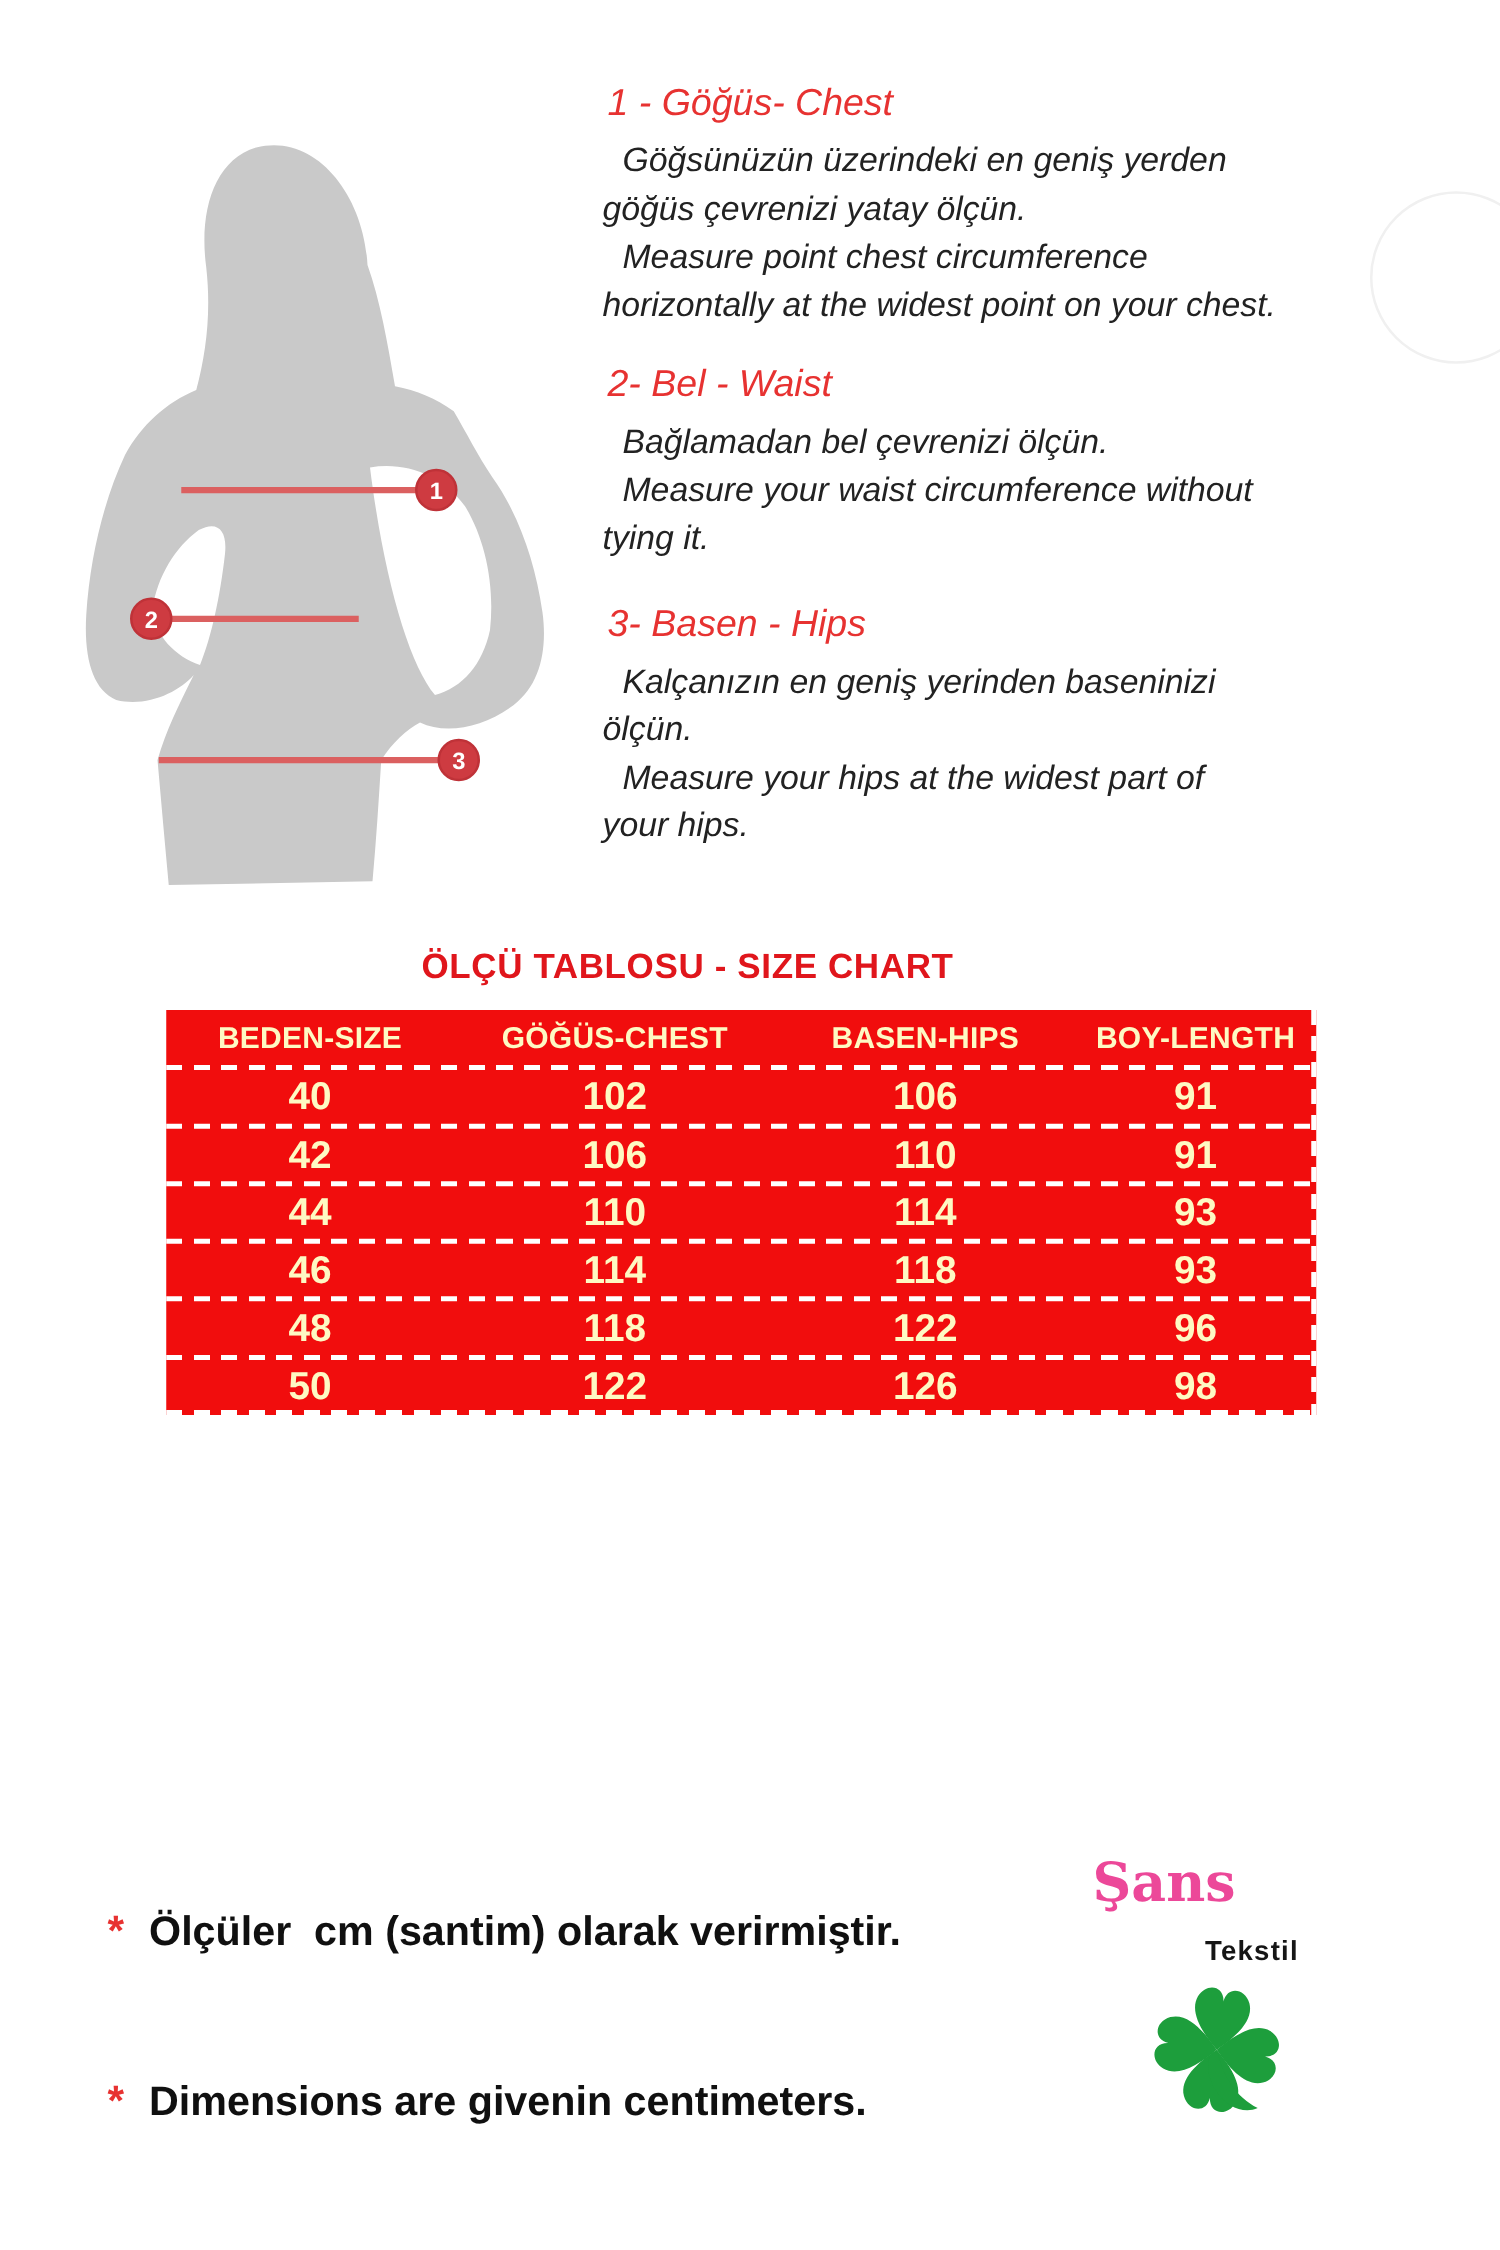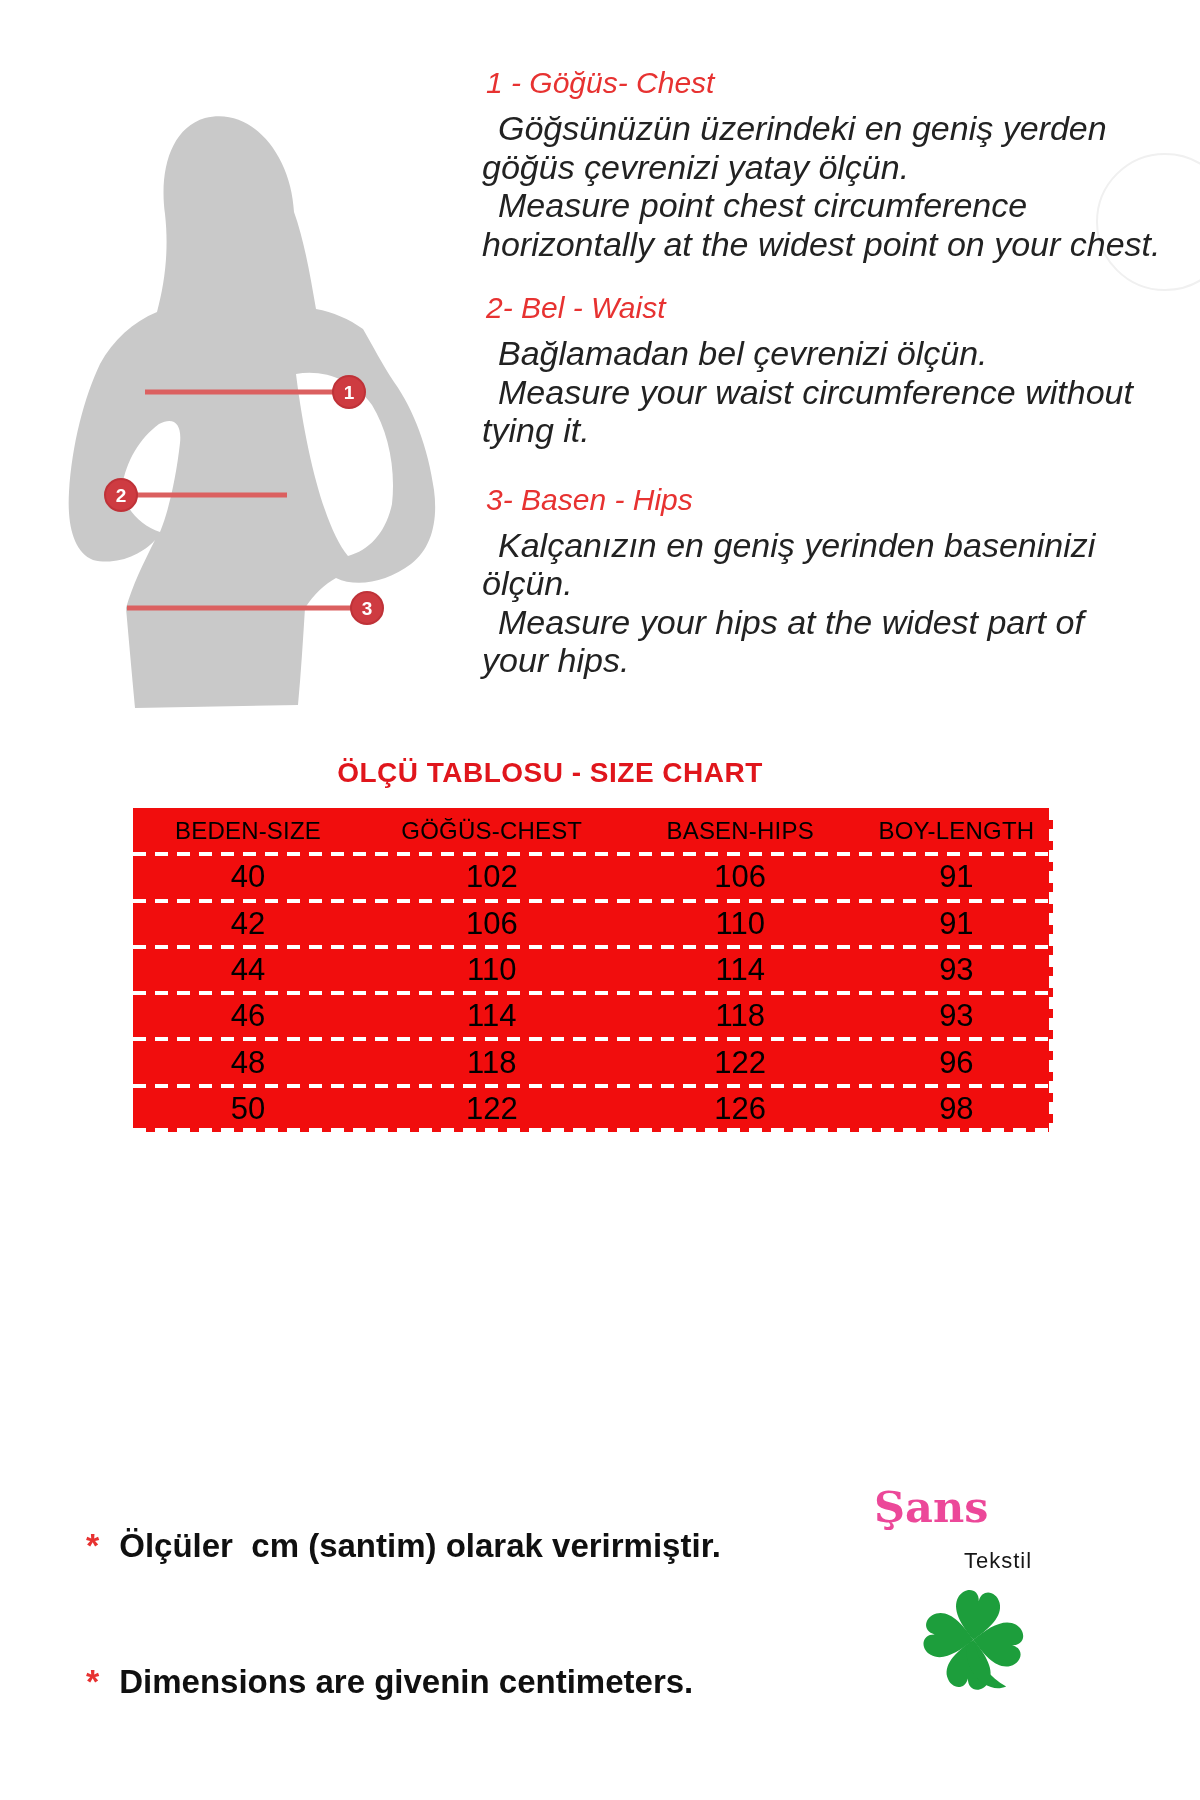--- a/index.html
+++ b/index.html
@@ -9,55 +9,55 @@
   
   .watermark{position:absolute;left:1096px;top:153px;width:134px;height:134px;
              border:2px solid #f0f0f0;border-radius:50%;}
 
   
   .figure{position:absolute;left:55px;top:112px;width:410px;height:600px;}
 
   
   .guide{position:absolute;left:482px;top:64px;width:716px;}
   .guide h3{margin:0 0 7px 4px;font-size:30px;font-weight:400;color:#e73231;line-height:38px;}
-  .guide .line{font-size:34px;line-height:38.5px;color:#222;}
+  .guide .line{font-size:27px;line-height:38.5px;color:#222;}
   .guide .ind{padding-left:16px;}
   .sec{margin:0;font-style:italic;}
   .sec2{margin-top:26px;}
   .sec3{margin-top:31px;}
 
   
   .chart-title{position:absolute;left:133px;top:757px;width:834px;text-align:center;
                font-size:28px;font-weight:bold;color:#e0161c;letter-spacing:.5px;}
   .size-table{position:absolute;left:133px;top:808px;width:920px;height:324px;
               background:#f10d0d;display:flex;flex-direction:column;}
   .size-table::before{content:"";position:absolute;top:0;right:0;width:4px;height:100%;
               background:repeating-linear-gradient(180deg,#fff 0 12px,transparent 12px 21px);}
   .size-table::after{content:"";position:absolute;left:0;bottom:0;width:100%;height:4px;
               background:repeating-linear-gradient(90deg,#fff 0 13px,transparent 13px 22px);}
   .t-row{position:relative;flex:1;display:grid;grid-template-columns:25% 28% 26% 21%;
-         align-items:center;text-align:center;color:#000000;font-weight:normal;}
+         align-items:center;text-align:center;color:#fef9c3;font-weight:bold;}
   .t-row + .t-row::before{content:"";position:absolute;left:0;right:0;top:-2px;height:4px;
          background:repeating-linear-gradient(90deg,#fff 0 13px,transparent 13px 22px);}
   .t-row.head{font-size:24px;letter-spacing:.2px;}
   .t-row.data{font-size:31px;}
 
   
   .note{position:absolute;left:86px;display:flex;gap:20px;align-items:baseline;
         font-weight:bold;font-size:33px;color:#101010;white-space:pre-wrap;}
   .note .star{color:#e73231;font-size:34px;}
   .note1{top:1526px;}
   .note2{top:1662px;}
 
   
   .brand-name{position:absolute;left:874px;top:1484px;
               font-family:"DejaVu Serif",serif;font-weight:bold;font-size:43px;
               color:#ec4899;line-height:1.1;}
   .brand-sub{position:absolute;left:964px;top:1548px;
-             font-family:"Liberation Sans",sans-serif;font-weight:normal;font-size:22px;
+             font-family:"Liberation Sans",sans-serif;font-weight:bold;font-size:22px;
              color:#161616;letter-spacing:1px;}
   .clover{position:absolute;left:903px;top:1580px;width:140px;height:130px;}
 </style>
 </head>
 <body>
 
 <div class="page">
 
   <div class="watermark"></div>
 

